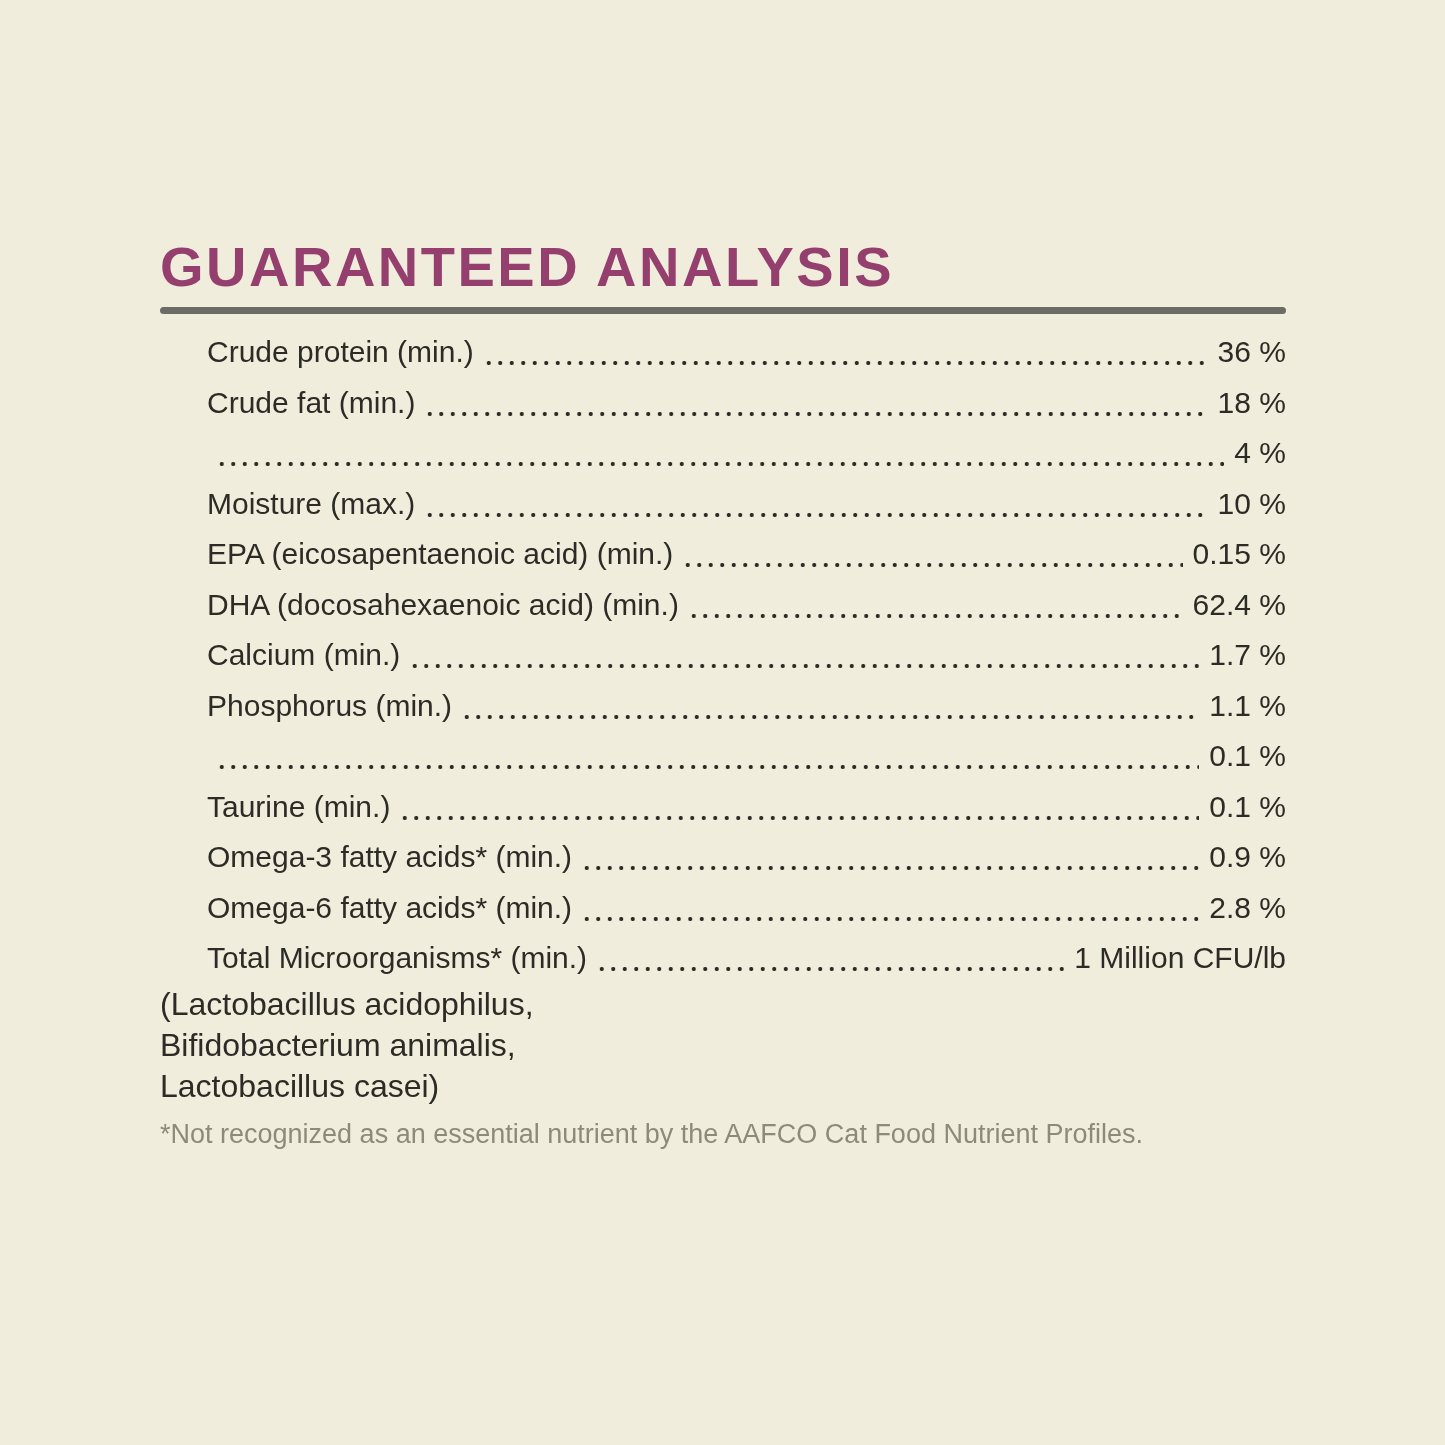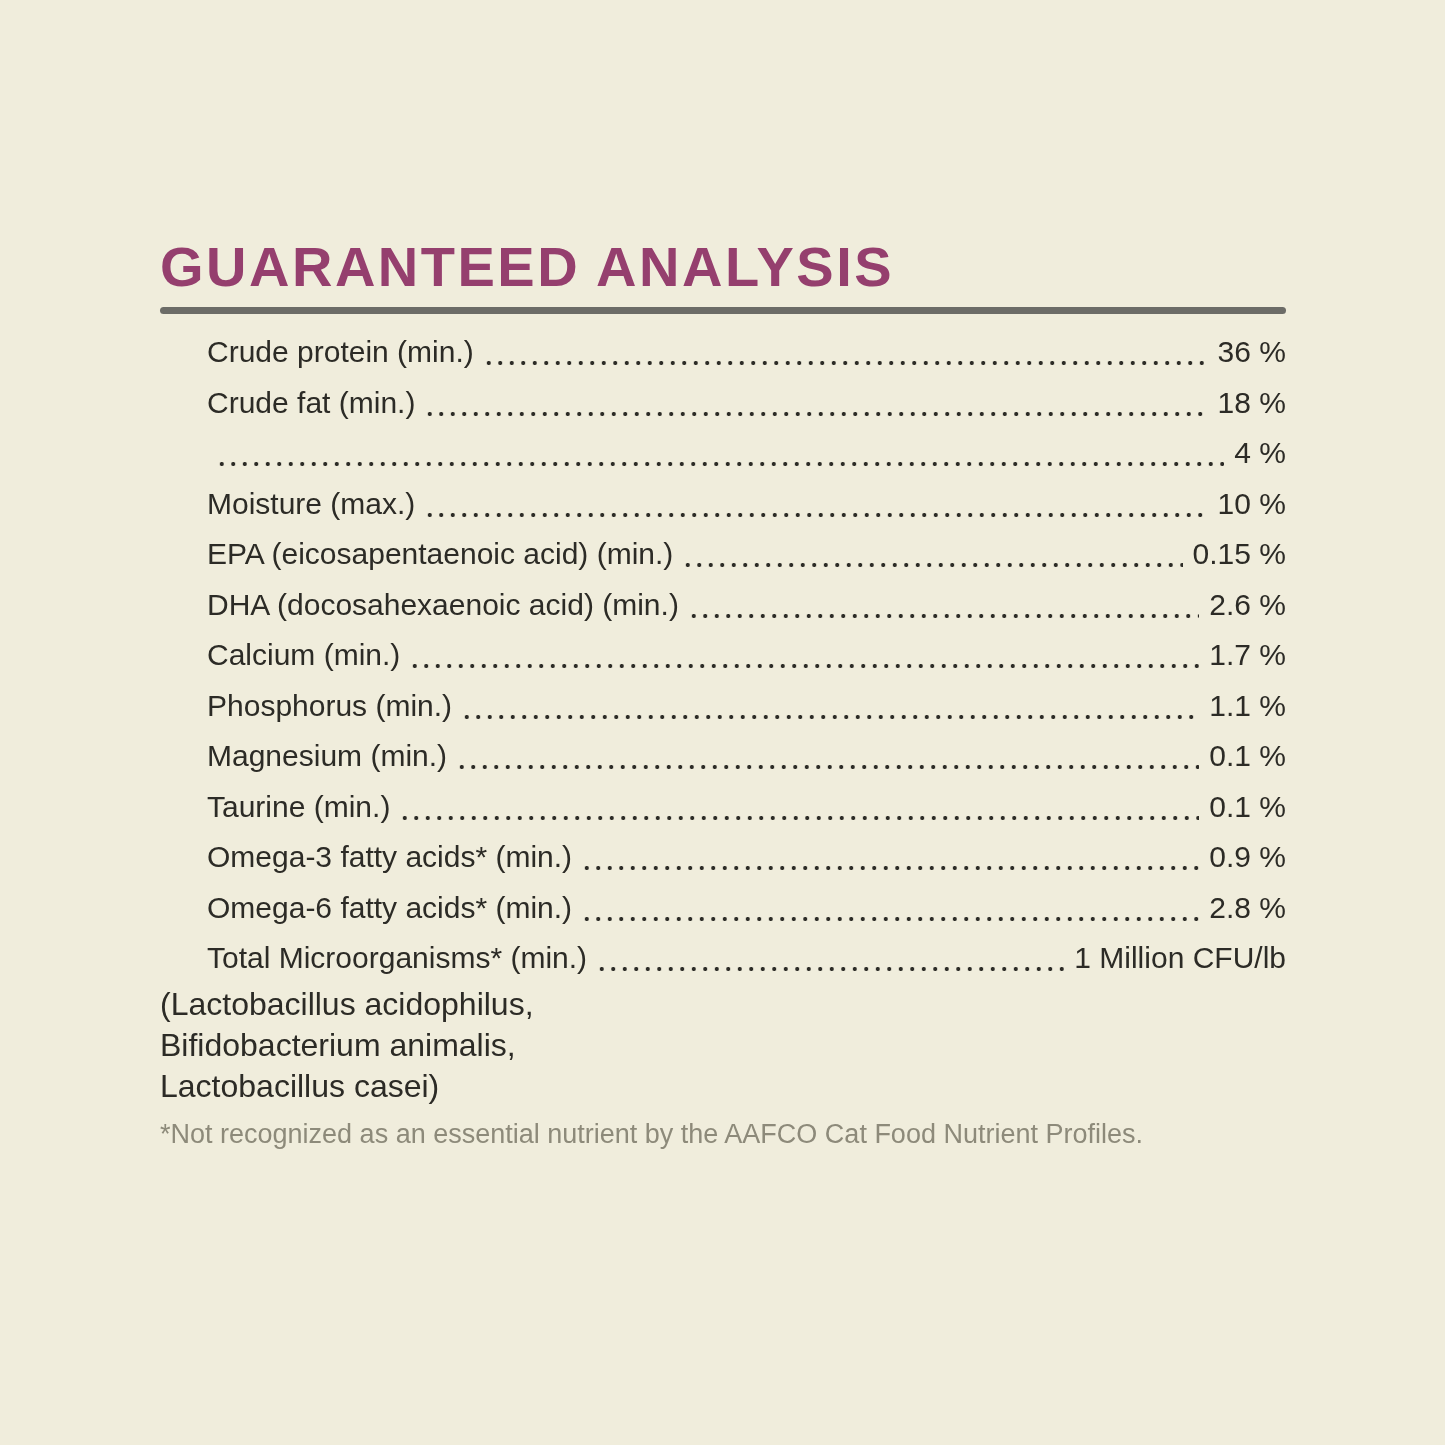--- a/index.html
+++ b/index.html
@@ -112,37 +112,36 @@
 
   <div class="row">
     <span class="label">EPA (eicosapentaenoic acid) (min.)</span>
     <span class="leader"></span>
     <span class="value">0.15 %</span>
   </div>
 
   <div class="row">
     <span class="label">DHA (docosahexaenoic acid) (min.)</span>
     <span class="leader"></span>
-    <span class="value">2.6 %</span>
+    <span class="value">62.4 %</span>
   </div>
 
   <div class="row">
     <span class="label">Calcium (min.)</span>
     <span class="leader"></span>
     <span class="value">1.7 %</span>
   </div>
 
   <div class="row">
     <span class="label">Phosphorus (min.)</span>
     <span class="leader"></span>
     <span class="value">1.1 %</span>
   </div>
 
   <div class="row">
-    <span class="label">Magnesium (min.)</span>
     <span class="leader"></span>
     <span class="value">0.1 %</span>
   </div>
 
   <div class="row">
     <span class="label">Taurine (min.)</span>
     <span class="leader"></span>
     <span class="value">0.1 %</span>
   </div>
 

